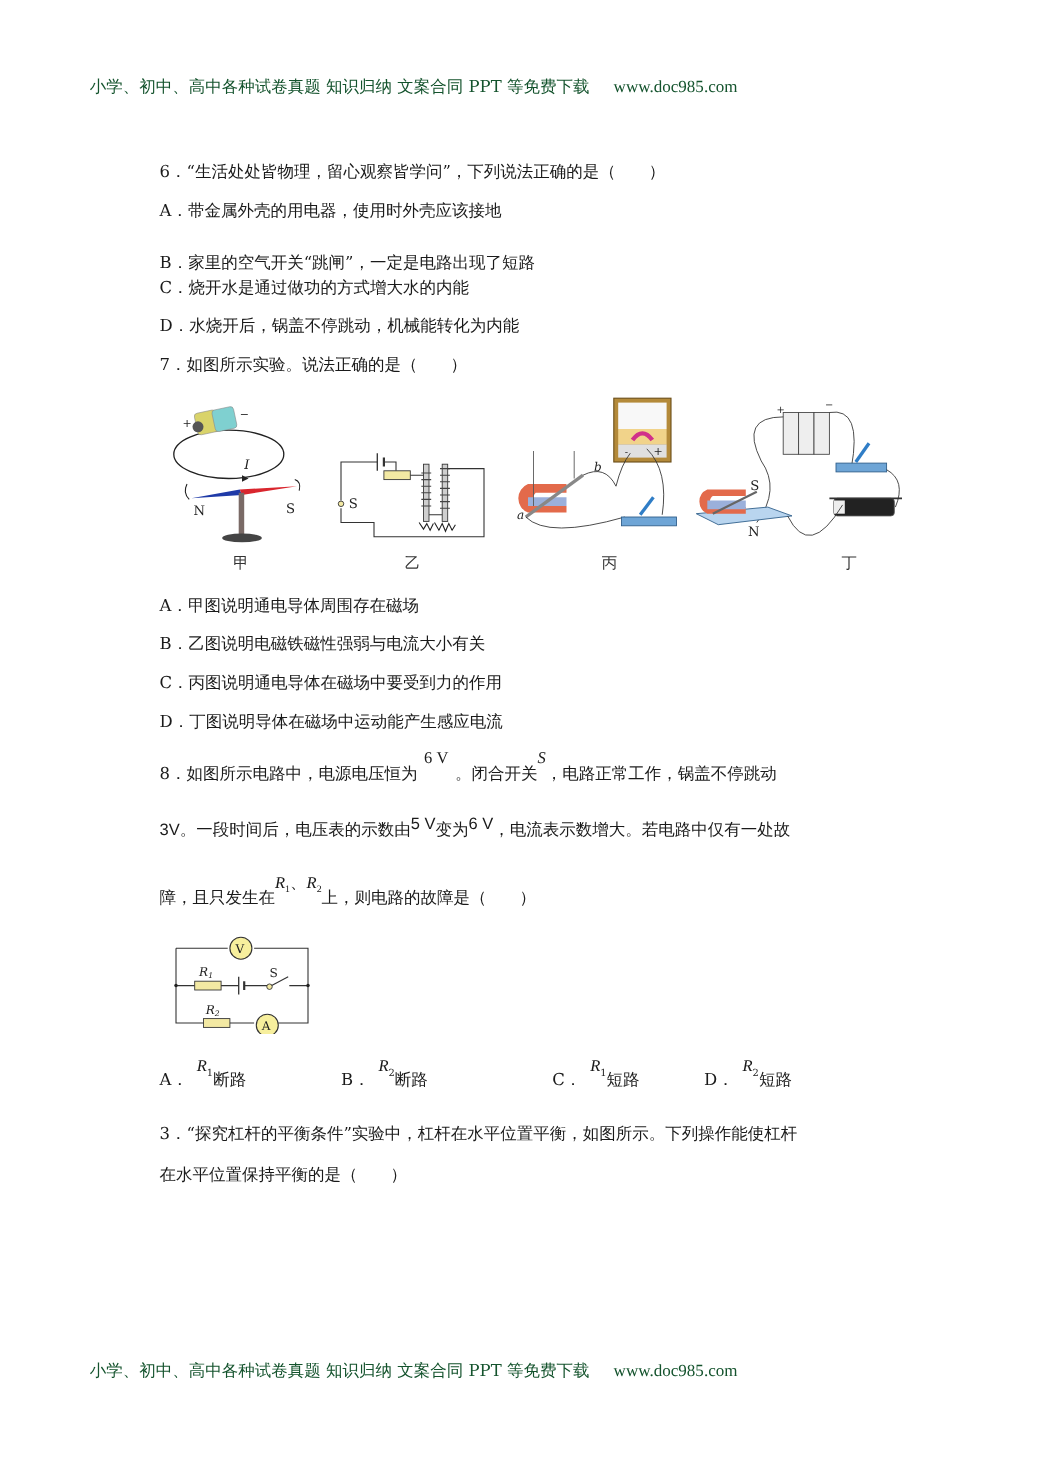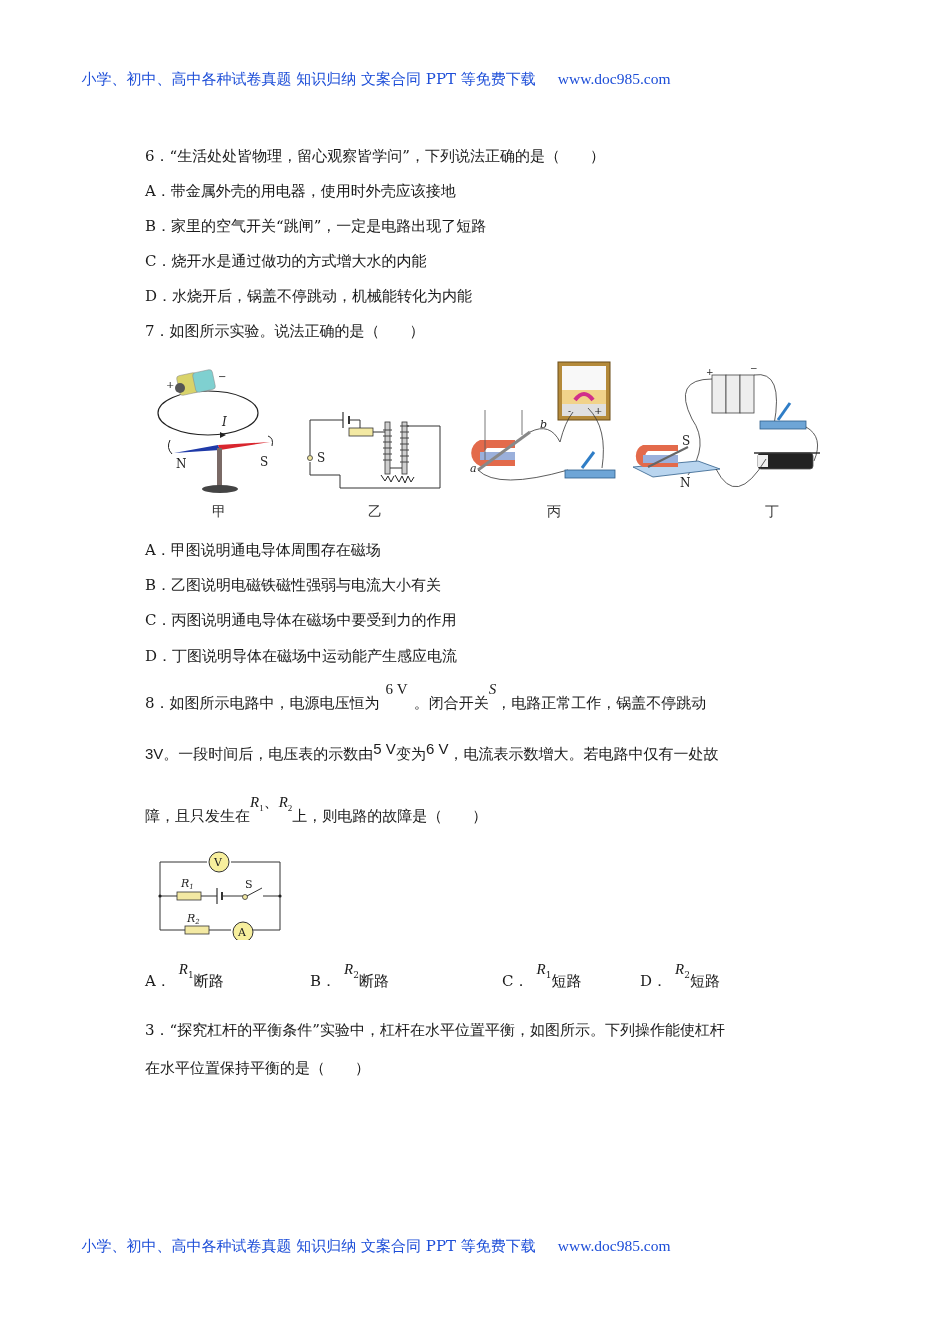--- a/index.html
+++ b/index.html
@@ -1,38 +1,38 @@
 <!DOCTYPE html>
 <html><head>
 <meta charset="utf-8">
 <style>
   html, body { margin: 0; padding: 0; background: #ffffff; }
   body { width: 950px; height: 1344px; position: relative; overflow: hidden;
          font-family: "DejaVu Serif", "Liberation Serif", serif; color: #1a1a1a; }
-  .hdr { position: absolute; left: 0; width: 752px; text-align: center; font-size: 15px; color: #1d4ed8; }
+  .hdr { position: absolute; left: 0; width: 752px; text-align: center; font-size: 15px; color: #14532d; }
   .hdr .url { margin-left: 22px; font-family: "Liberation Serif", serif; font-size: 15.5px; }
   .line { position: absolute; left: 145px; font-size: 15px; white-space: nowrap; line-height: 20px; }
   .mathv { font-family: Liberation Sans, sans-serif; font-size: 15px; position: relative; text-align: right; }
   .sup { position: relative; top: -14px; font-family: "Liberation Serif", serif; }
   .it { font-style: italic; font-family: "Liberation Serif", serif; }
   .sub { font-size: 9px; position: relative; top: 4px; }
   .fig { position: absolute; }
   .cap { position: absolute; font-size: 14px; color: #333; }
   .opt { position: absolute; font-size: 15px; white-space: nowrap; }
 </style>
 </head>
 <body>
 
 <div class="hdr" style="top:70px;">
   <span>小学、初中、高中各种试卷真题  知识归纳  文案合同  PPT 等免费下载</span><span class="url">www.doc985.com</span>
 </div>
 
 <div class="line" style="top:146px;">6．“生活处处皆物理，留心观察皆学问”，下列说法正确的是（　　）</div>
 <div class="line" style="top:181px;">A．带金属外壳的用电器，使用时外壳应该接地</div>
-<div class="line" style="top:216px;text-align:center;">B．家里的空气开关“跳闸”，一定是电路出现了短路</div>
+<div class="line" style="top:229px;text-align:center;">B．家里的空气开关“跳闸”，一定是电路出现了短路</div>
 <div class="line" style="top:251px;">C．烧开水是通过做功的方式增大水的内能</div>
 <div class="line" style="top:286px;">D．水烧开后，锅盖不停跳动，机械能转化为内能</div>
 
 <div class="line" style="top:321px;">7．如图所示实验。说法正确的是（　　）</div>
 
 <svg class="fig" style="left:150px; top:368px;" width="140" height="130" viewBox="0 0 140 130">
   <ellipse cx="58" cy="45" rx="50" ry="22" fill="none" stroke="#222" stroke-width="1.2"></ellipse>
   <path d="M70 64 l6 3 l-6 3 z" fill="#222"></path>
   <rect x="28" y="6" width="20" height="20" rx="3" fill="#d9d36a" stroke="#888" stroke-width="0.5" transform="rotate(-12 38 16)"></rect>
   <rect x="44" y="3" width="20" height="20" rx="3" fill="#7fd0d0" stroke="#888" stroke-width="0.5" transform="rotate(-12 54 13)"></rect>

